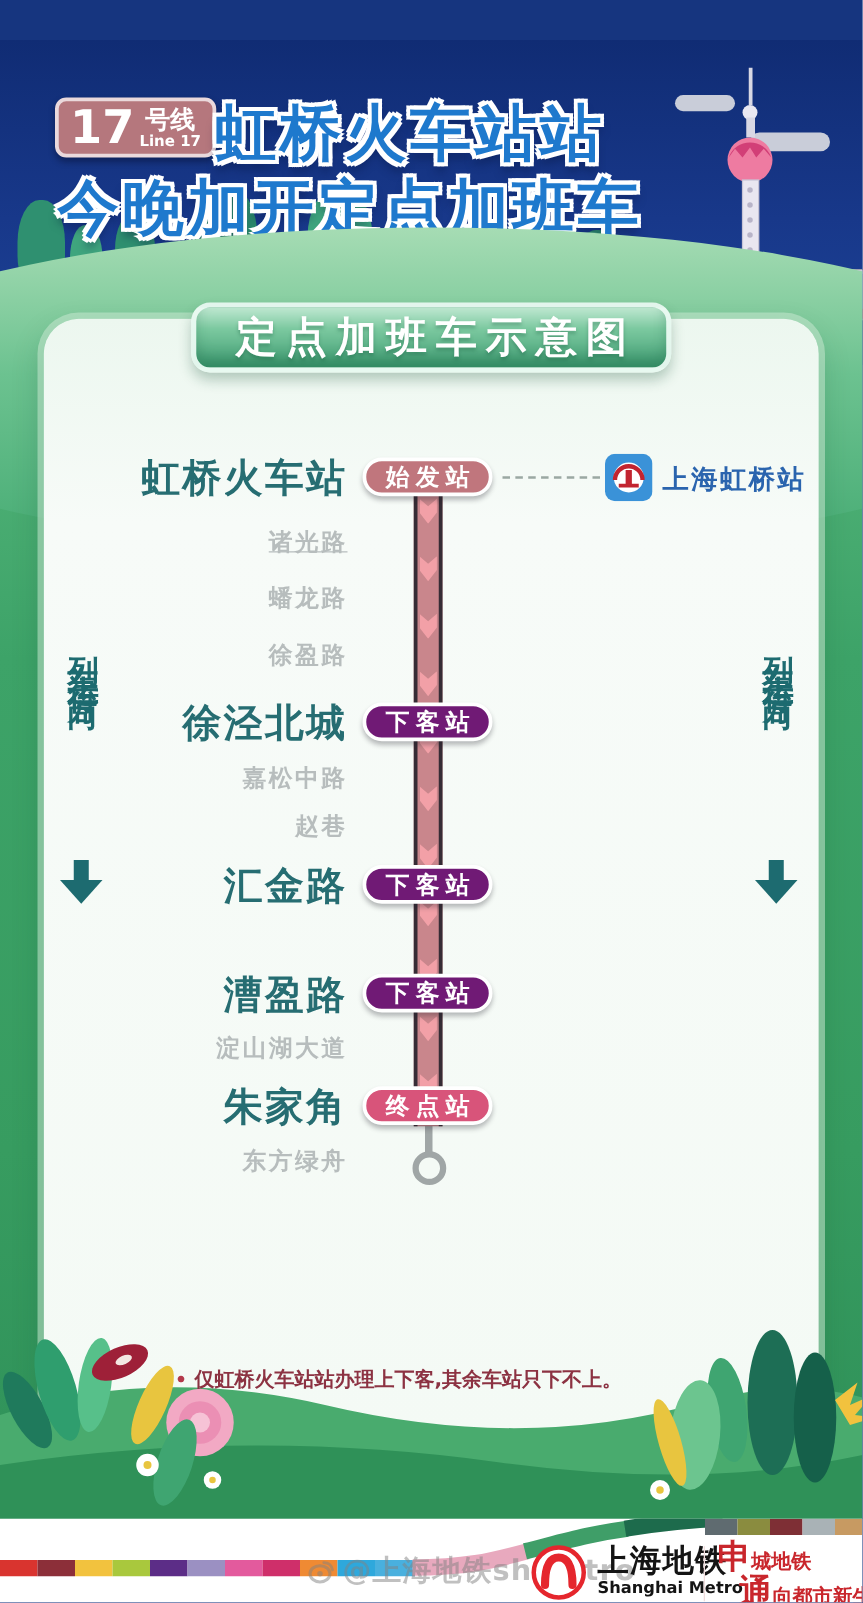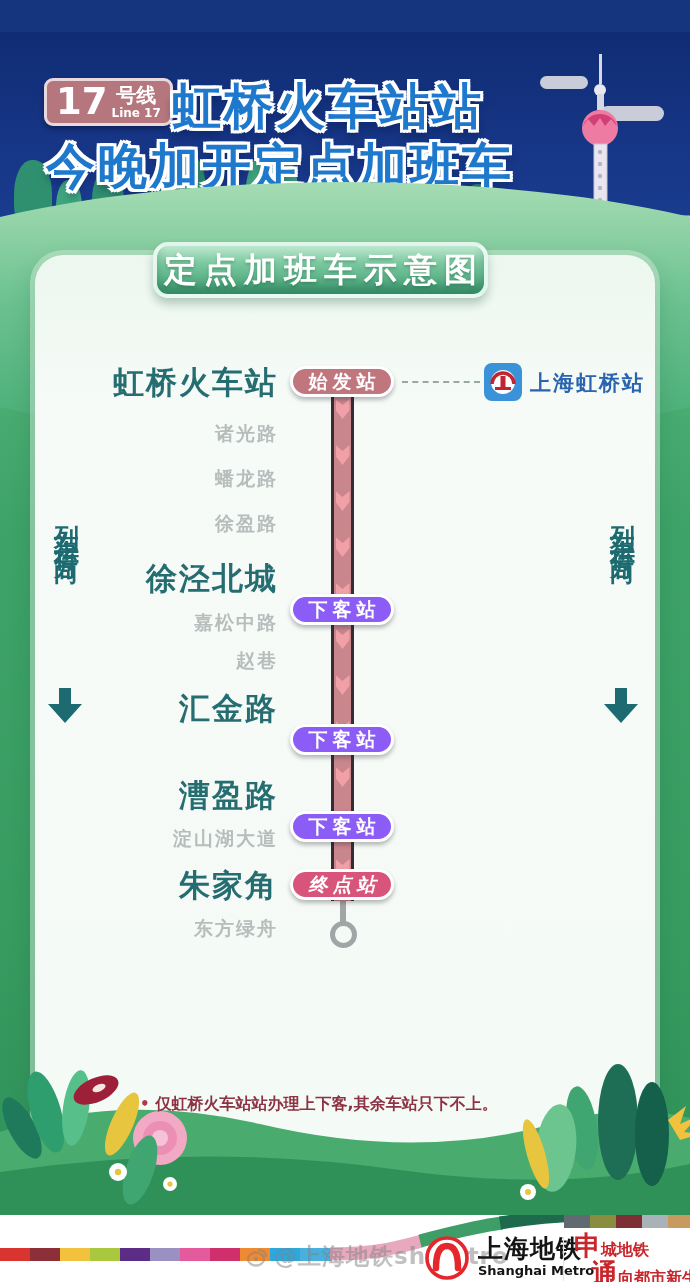--- a/index.html
+++ b/index.html
@@ -34,21 +34,21 @@
   .t1{left:172px;top:42px;}
   .t2{left:46px;top:102px;}
   
   .greenbody{position:absolute;left:0;top:232px;width:690px;height:983px;
     background:linear-gradient(180deg,#5ab97f 0%,#3da368 30%,#379c60 70%,#2f9159 100%);}
   
   .card{position:absolute;left:35px;top:255px;width:620px;height:903px;border-radius:28px;
     background:linear-gradient(180deg,#ecf7ef 0%,#f7fbf8 18%,#f4faf5 100%);
     box-shadow:0 0 0 5px rgba(198,232,208,.55),0 10px 24px rgba(20,80,50,.25);}
   .banner{
-    position:absolute;left:153px;top:242px;width:335px;height:56px;border-radius:15px;
+    position:absolute;left:153px;top:242px;width:384px;height:56px;border-radius:15px;
     background:linear-gradient(180deg,#bfe8d1 0%,#7cc9a0 35%,#3f9c72 100%);
     border:4px solid rgba(235,250,242,.95);box-sizing:border-box;
     display:flex;align-items:center;justify-content:center;
     color:#fff;font-size:33px;font-weight:900;letter-spacing:7px;text-indent:7px;
     box-shadow:inset 0 -8px 10px rgba(18,90,58,.28),0 6px 10px rgba(18,80,50,.28);
     text-shadow:0 2px 3px rgba(20,90,60,.35);
   }
   
   .vlabel{position:absolute;writing-mode:vertical-rl;text-orientation:upright;
     color:#1d6b70;font-size:25px;font-weight:700;letter-spacing:7px;}
@@ -73,21 +73,21 @@
     background:#f4faf5;border:5px solid #a0a6a6;z-index:2;}
   
   .st-name{position:absolute;left:30px;width:248px;text-align:right;white-space:nowrap;}
   .st-name.major{color:#266d72;font-size:31px;font-weight:900;letter-spacing:2px;}
   .st-name.minor{color:#b7bdbd;font-size:19px;font-weight:700;letter-spacing:2px;}
   .badge{position:absolute;left:290px;width:104px;height:31px;border-radius:17px;
     display:flex;align-items:center;justify-content:center;box-sizing:border-box;
     color:#fff;font-size:19px;font-weight:900;letter-spacing:5px;text-indent:5px;
     border:3px solid #fff;z-index:3;box-shadow:0 3px 4px rgba(30,30,40,.3);}
   .badge.origin{background:#c0767d;}
-  .badge.drop{background:#8b5cf6;margin-top:32px;}
+  .badge.drop{background:#701a75;}
   .badge.terminal{background:#d8547a;}
   .dash-link{position:absolute;left:402px;top:381px;width:78px;height:0;
     border-top:2px dashed #9aa8a2;z-index:1;}
   .rail-icon{position:absolute;left:484px;top:363px;width:38px;height:38px;z-index:2;}
   .rail-label{position:absolute;left:530px;top:369px;color:#2a64ae;
     font-size:21px;font-weight:900;letter-spacing:2px;white-space:nowrap;}
   
   .note{position:absolute;left:140px;top:1094px;font-size:16px;font-weight:700;
     color:#8c3242;white-space:nowrap;z-index:6;}
   .note .dot{color:#b3394a;margin-right:6px;font-size:15px;}
@@ -210,41 +210,41 @@
   <div class="dash-link"></div>
   <svg class="rail-icon" viewBox="0 0 38 38">
     <rect x="0" y="0" width="38" height="38" rx="8" fill="#3a92d8"></rect>
     <circle cx="19" cy="19" r="12" fill="#ffffff"></circle>
     <path d="M8 21 A11 11 0 0 1 30 21" fill="none" stroke="#c22430" stroke-width="3.5"></path>
     <rect x="16.5" y="13" width="5" height="13" fill="#c22430"></rect>
     <rect x="11" y="24" width="16" height="3" fill="#c22430"></rect>
   </svg>
   <div class="rail-label">上海虹桥站</div>
 
-  <div class="st-name minor" style="top:421px;">诸光路</div>
+  <div class="st-name minor" style="top:421px;text-decoration:underline;">诸光路</div>
   <div class="st-name minor" style="top:466px;">蟠龙路</div>
   <div class="st-name minor" style="top:511px;">徐盈路</div>
 
   <div class="st-name major" style="top:558px;">徐泾北城</div>
   <div class="badge drop" style="top:562px;">下客站</div>
 
   <div class="st-name minor" style="top:610px;">嘉松中路</div>
   <div class="st-name minor" style="top:648px;">赵巷</div>
 
   <div class="st-name major" style="top:688px;">汇金路</div>
   <div class="badge drop" style="top:692px;">下客站</div>
 
 
   <div class="st-name major" style="top:775px;">漕盈路</div>
   <div class="badge drop" style="top:779px;">下客站</div>
 
   <div class="st-name minor" style="top:826px;">淀山湖大道</div>
 
   <div class="st-name major" style="top:865px;">朱家角</div>
-  <div class="badge terminal" style="top:869px;font-style:italic;">终点站</div>
+  <div class="badge terminal" style="top:869px;">终点站</div>
 
   <div class="st-name minor" style="top:916px;">东方绿舟</div>
 
   <div class="note">
     <span class="dot">•</span><span>仅虹桥火车站站办理上下客,其余车站只下不上。</span>
   </div>
 
   <svg class="ground-svg" width="690" height="165" viewBox="0 0 690 165">
     <path d="M0 82 Q120 42 260 74 Q420 112 560 72 Q630 52 690 68 L690 165 L0 165 Z" fill="#49ab6e"></path>
     <path d="M0 122 Q200 92 400 120 Q560 142 690 114 L690 165 L0 165 Z" fill="#2f9158"></path>

